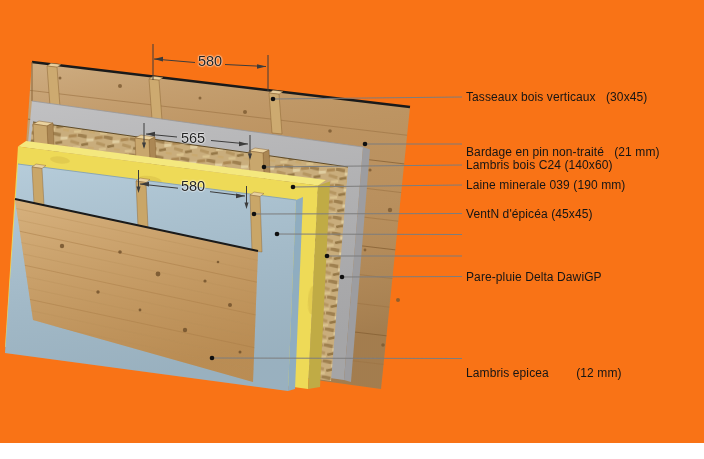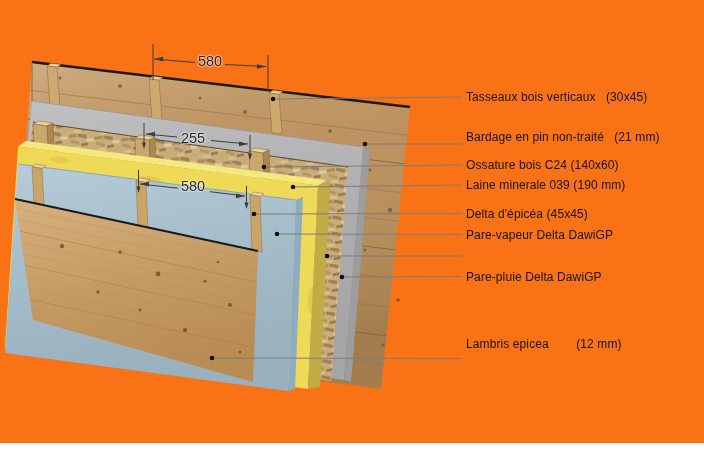--- a/index.html
+++ b/index.html
@@ -219,25 +219,24 @@
     <line x1="327" y1="256" x2="462" y2="256"></line>  
         <circle cx="327" cy="256" r="2.3" stroke="none"></circle>
     <line x1="342" y1="277" x2="462" y2="276.5"></line>
         <circle cx="342" cy="277" r="2.3" stroke="none"></circle>
     <line x1="212" y1="358" x2="462" y2="358.5"></line>
         <circle cx="212" cy="358" r="2.3" stroke="none"></circle>
   </g>
 </svg>
 
 <div class="dim" style="left:210px;top:60.5px">580</div>
-<div class="dim" style="left:193px;top:138px">255</div>
+<div class="dim" style="left:193px;top:138px">565</div>
 <div class="dim" style="left:193px;top:185.5px">580</div>
 
 <div class="lbl" style="top:97px">Tasseaux bois verticaux   (30x45)</div>
-<div class="lbl" style="top:137px">Bardage en pin non-traité   (21 mm)</div>
-<div class="lbl" style="top:165px">Ossature bois C24 (140x60)</div>
+<div class="lbl" style="top:152px">Bardage en pin non-traité   (21 mm)</div>
+<div class="lbl" style="top:165px">Lambris bois C24 (140x60)</div>
 <div class="lbl" style="top:185px">Laine minerale 039 (190 mm)</div>
-<div class="lbl" style="top:213.5px">Delta d'épicéa (45x45)</div>
-<div class="lbl" style="top:234.5px">Pare-vapeur Delta DawiGP</div>
+<div class="lbl" style="top:213.5px">VentN d'épicéa (45x45)</div>
 <div class="lbl" style="top:277px">Pare-pluie Delta DawiGP</div>
-<div class="lbl" style="top:344px">Lambris epicea        (12 mm)</div>
+<div class="lbl" style="top:373px">Lambris epicea        (12 mm)</div>
 
 </div>
 
 </body></html>

